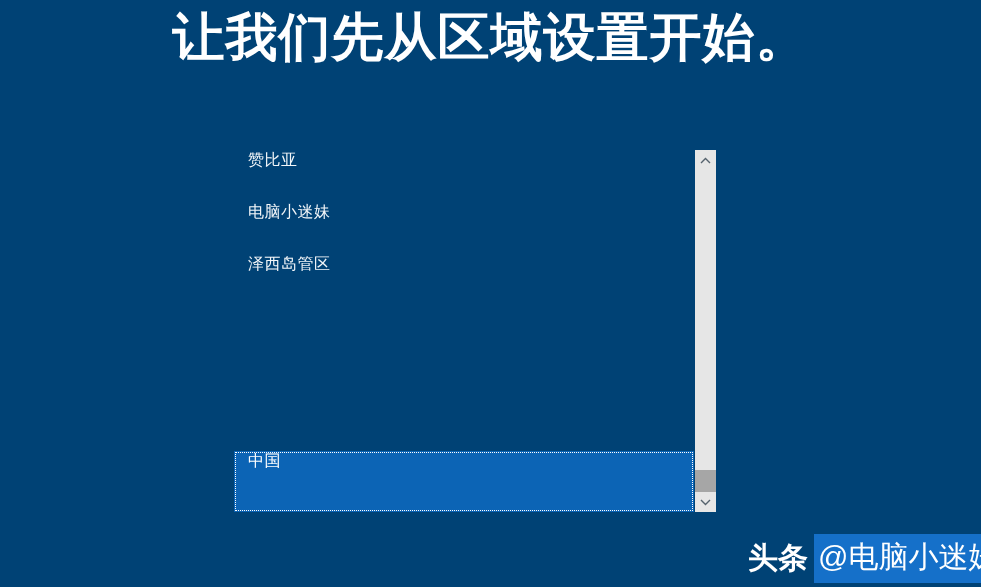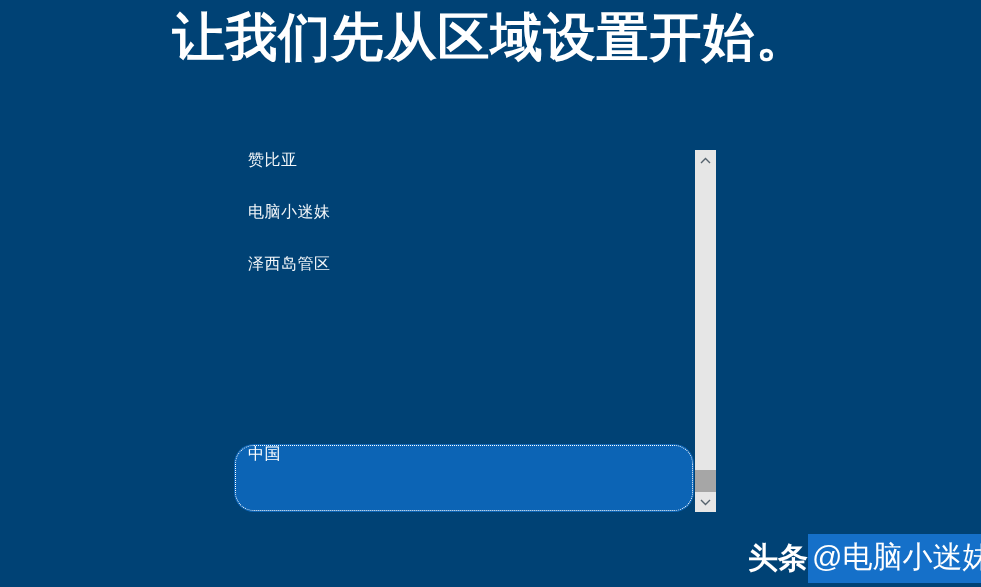--- a/index.html
+++ b/index.html
@@ -77,22 +77,21 @@
     outline-offset: -2px;
     color: #ffffff;
   }
 
   
   #region-list-items .region-row:last-child {
     position: absolute;
     left: 0;
     right: 0;
     bottom: 0;
-    height: 68px;
-    border-radius: 20px;
+    height: 61px;
   }
 
   
   #region-scrollbar {
     position: relative;
     flex: 0 0 auto;
     width: 22px;
     background: #e6e6e6;
     border-left: 1px solid #004275;
     box-sizing: border-box;
@@ -139,20 +138,21 @@
     height: 40px;
     display: flex;
     align-items: center;
     white-space: nowrap;
   }
   #watermark-brand {
     color: #ffffff;
     font-size: 30px;
     font-weight: 700;
     letter-spacing: 0px;
+    padding-right: 6px;
   }
   #watermark-handle {
     color: #ffffff;
     font-size: 30px;
     font-weight: 400;
     background: #1570c9;
     padding: 3px 4px 5px 4px;
     letter-spacing: 0px;
   }
 </style>

